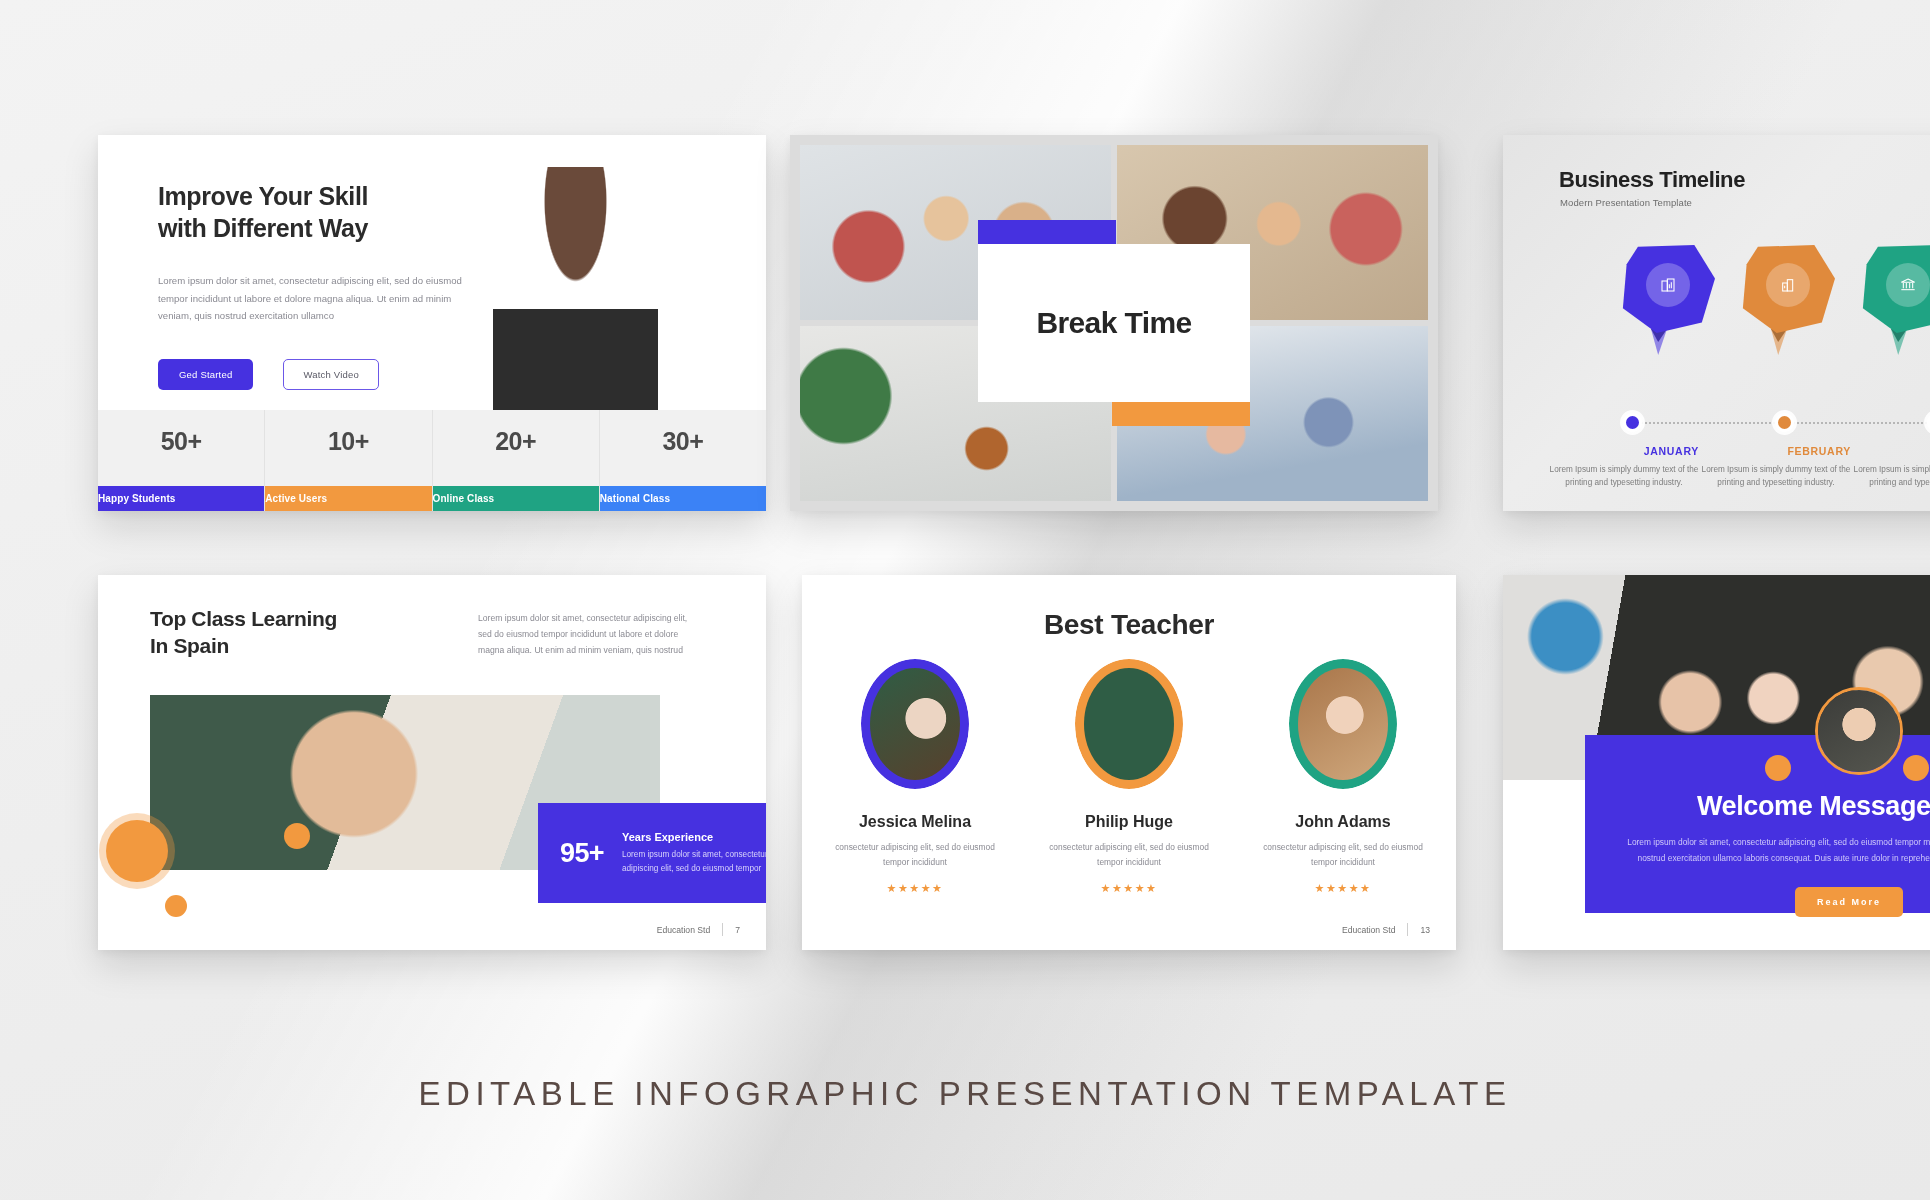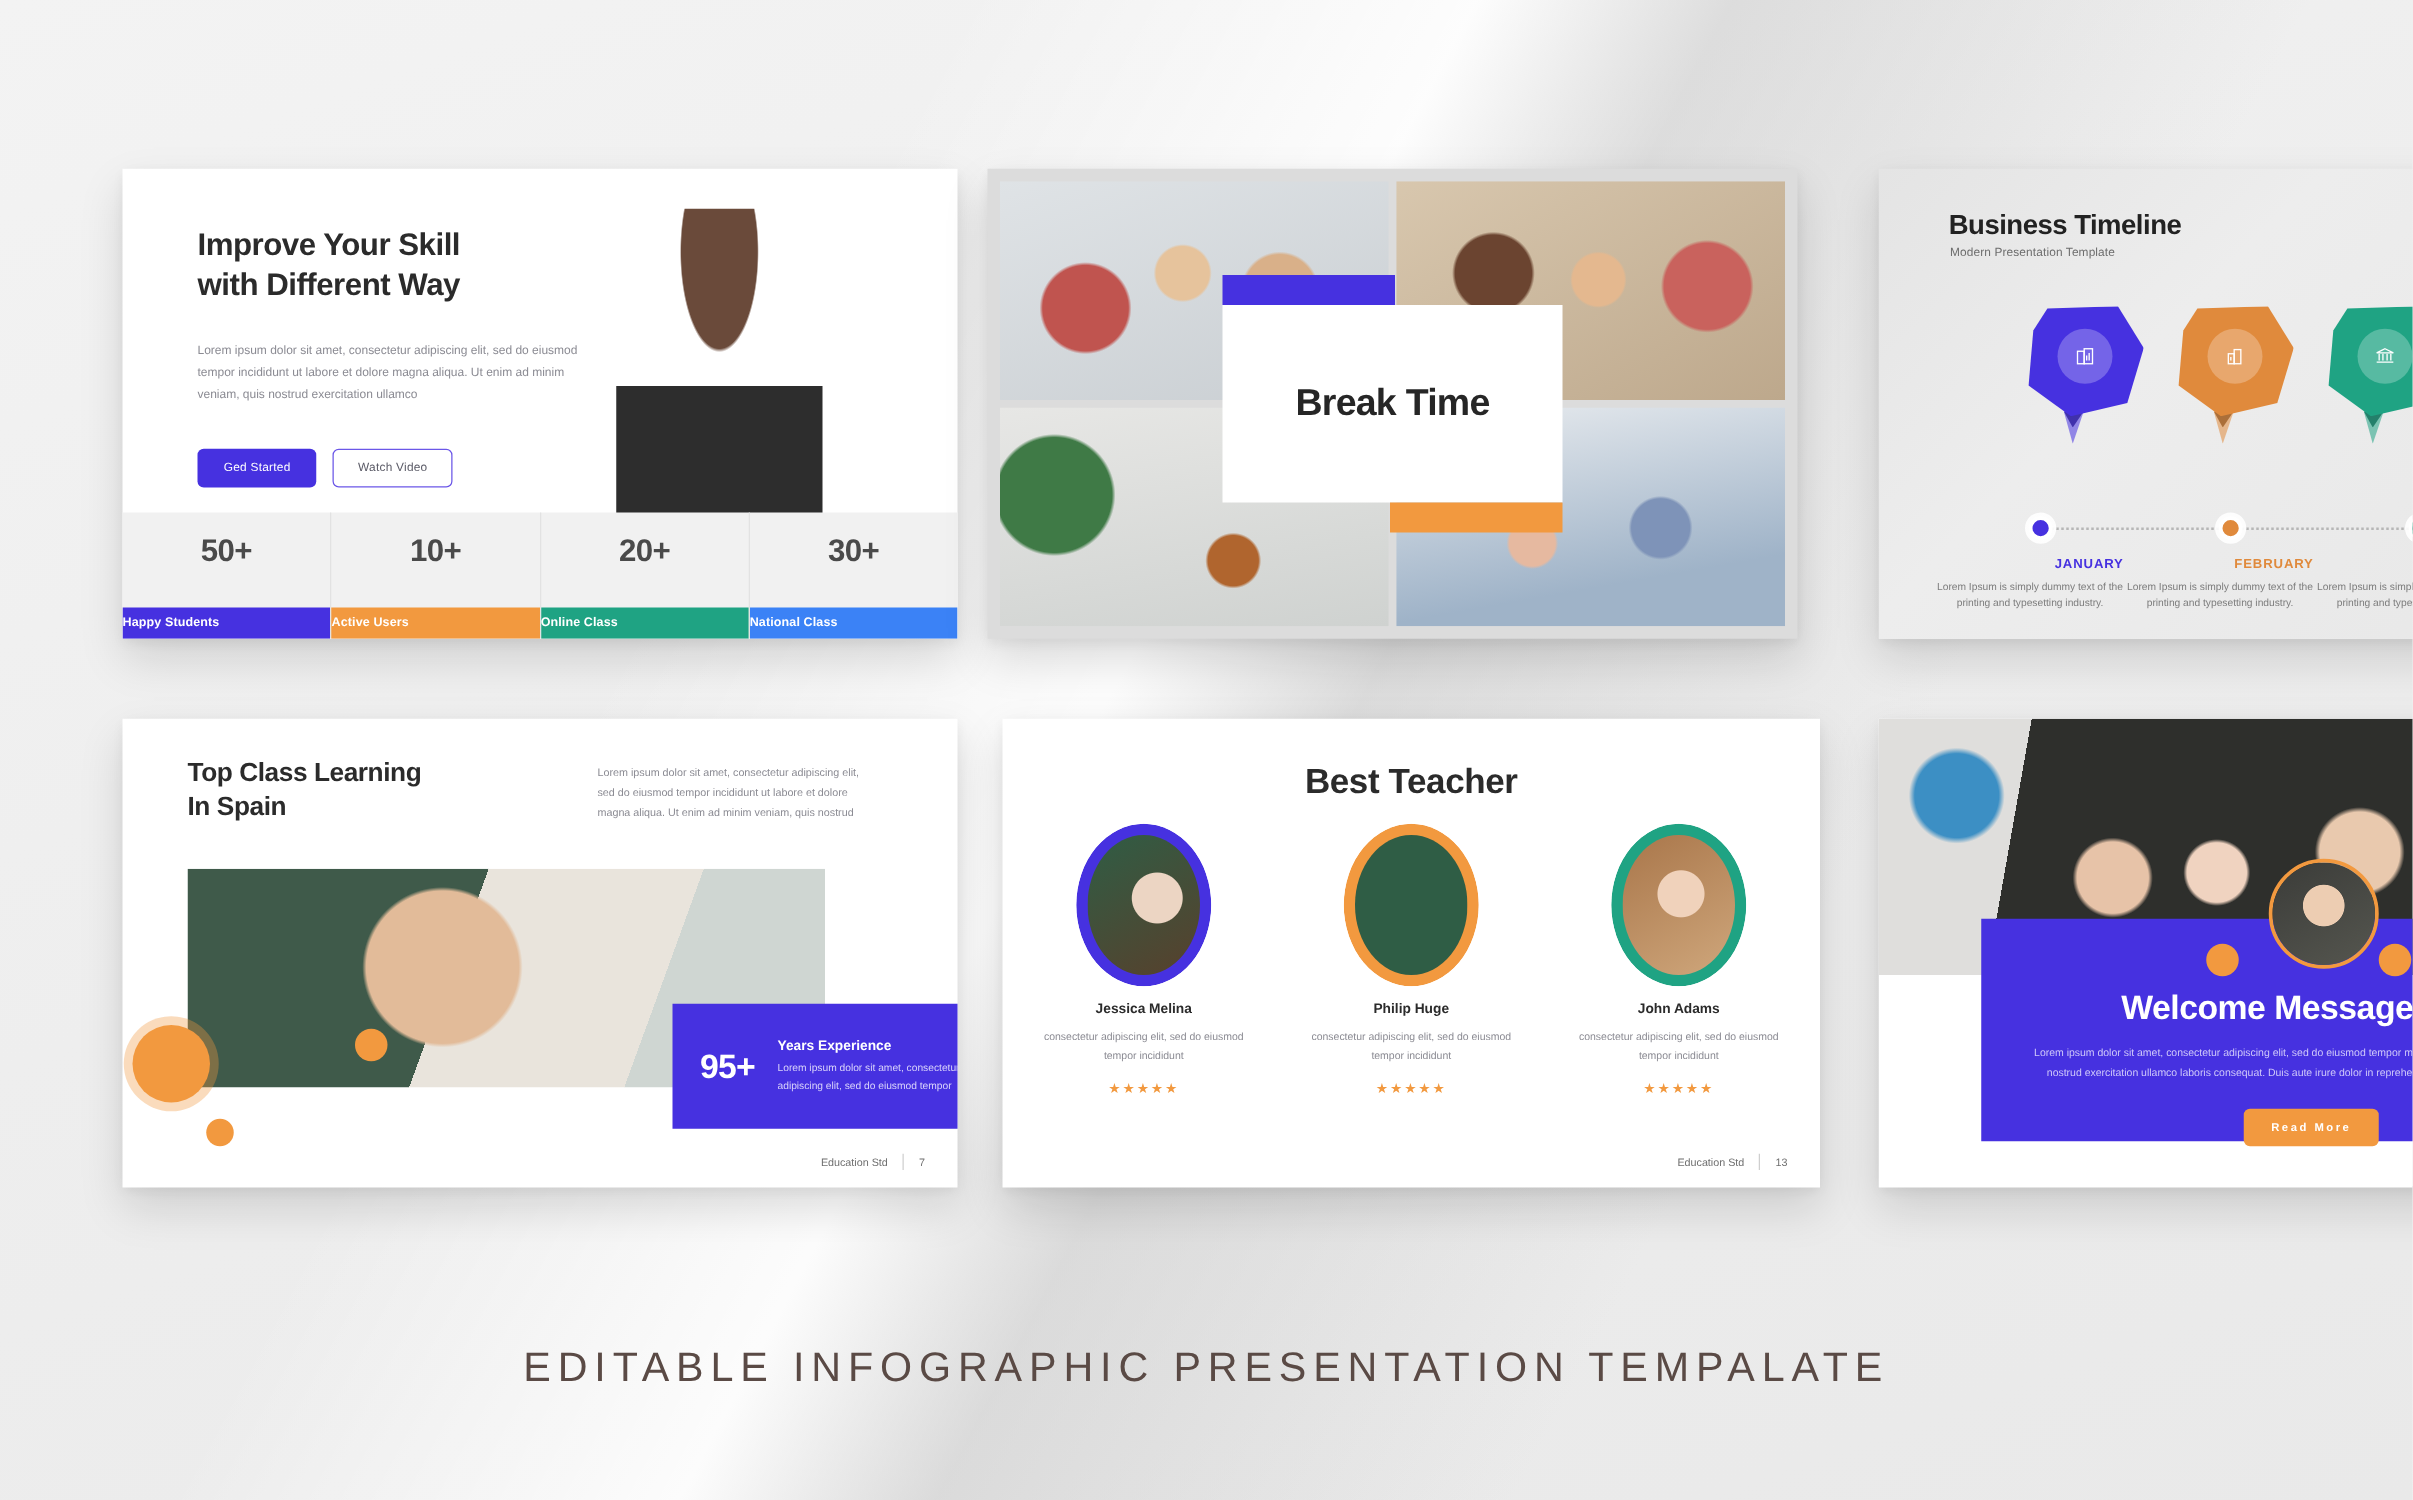--- a/index.html
+++ b/index.html
@@ -32,21 +32,21 @@
   .s1-body{ position:relative; height:277px; }
   .s1-title{
     position:absolute; left:60px; top:45px;
     font-size:25px; font-weight:bold; color:#2b2b2b;
     line-height:1.28; letter-spacing:-.4px;
   }
   .s1-para{
     position:absolute; left:60px; top:137px; width:320px;
     font-size:9.6px; color:#8b8b93; line-height:1.85;
   }
-  .s1-btns{ position:absolute; left:60px; top:224px; display:flex; gap:13px; }
+  .s1-btns{ position:absolute; left:60px; top:224px; display:flex; gap:30px; }
   .btn-primary{
     background:#4631e0; color:#fff; font-size:9.5px;
     padding:9px 21px; border-radius:5px; border:none; cursor:pointer;
     letter-spacing:.2px;
   }
   .btn-outline{
     background:#fff; color:#5a5a66; font-size:9.5px;
     padding:9px 19px; border-radius:5px; cursor:pointer;
     border:1.3px solid #6b57e8; letter-spacing:.2px;
   }
@@ -176,21 +176,21 @@
     position:absolute; left:0; top:84px; width:100%;
     display:flex; justify-content:center; gap:54px;
   }
   .teacher{ width:160px; text-align:center; }
   .t-avatar{
     width:108px; height:130px; margin:0 auto;
     border-radius:50%; overflow:hidden; position:relative;
   }
   .t-ring{ position:absolute; inset:0; border-radius:50%; }
   .t-inner{ position:absolute; inset:9px; border-radius:50%; overflow:hidden; background:#2f4a3c; }
-  .t-name{ font-size:11px; font-weight:bold; color:#2b2b2b; margin-top:12px; }
+  .t-name{ font-size:16px; font-weight:bold; color:#2b2b2b; margin-top:24px; }
   .t-desc{ font-size:8.4px; color:#8b8b93; line-height:1.75; margin-top:9px; }
   .t-stars{ color:#f2993f; font-size:11px; letter-spacing:1.5px; margin-top:13px; }
 
   
   #slide-welcome{ left:1503px; top:575px; width:520px; height:375px; }
   .w-photo{ position:absolute; left:0; top:0; width:100%; height:205px; overflow:hidden; background:#2a2a2a; }
   .w-panel{
     position:absolute; left:82px; top:160px; width:520px; height:178px;
     background:#4631e0; color:#fff;
   }

